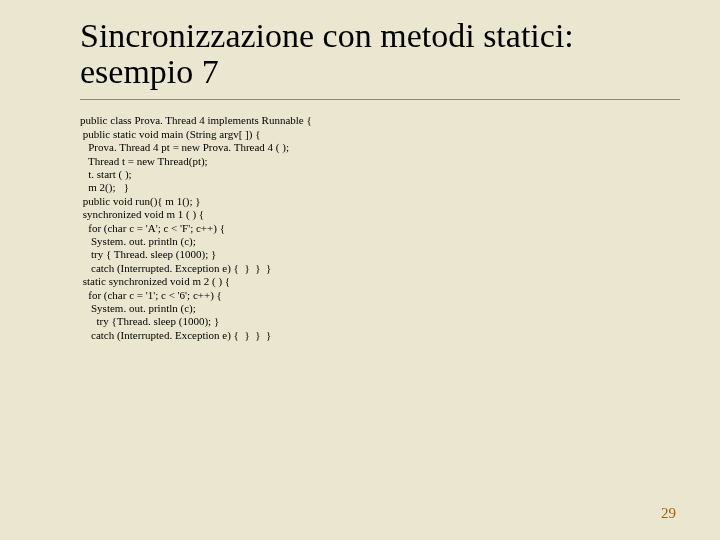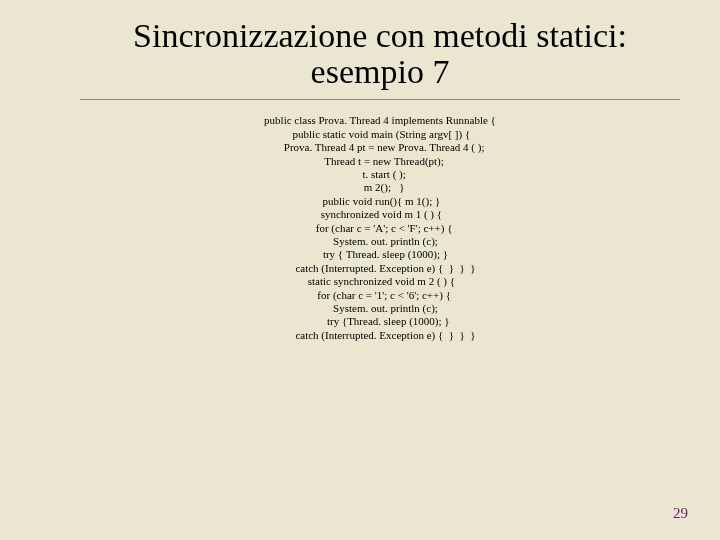--- a/index.html
+++ b/index.html
@@ -7,45 +7,44 @@
     width: 720px;
     height: 540px;
     background: #eae6cf;
     font-family: "Times New Roman", Times, serif;
     color: #000;
     position: relative;
     overflow: hidden;
   }
   .slide {
     padding: 18px 40px 0 80px;
-    text-align: center;
   }
   .title {
     font-size: 34px;
     font-weight: normal;
     line-height: 1.05;
     margin-bottom: 10px;
   }
   .divider {
     border: none;
     border-top: 1px solid #8a8978;
     margin-bottom: 14px;
   }
   .code {
     white-space: pre;
     font-family: "Times New Roman", Times, serif;
     font-size: 11px;
     line-height: 1.22;
   }
   .pagenum {
     position: absolute;
-    right: 32px;
+    right: 44px;
     bottom: 18px;
     font-size: 15px;
-    color: #701a75;
+    color: #a16207;
   }
 </style>
 </head>
 <body>
 
 <div class="slide">
   <h1 class="title">
     <span>Sincronizzazione con metodi statici:</span><br>
     <span>esempio 7</span>
   </h1>

